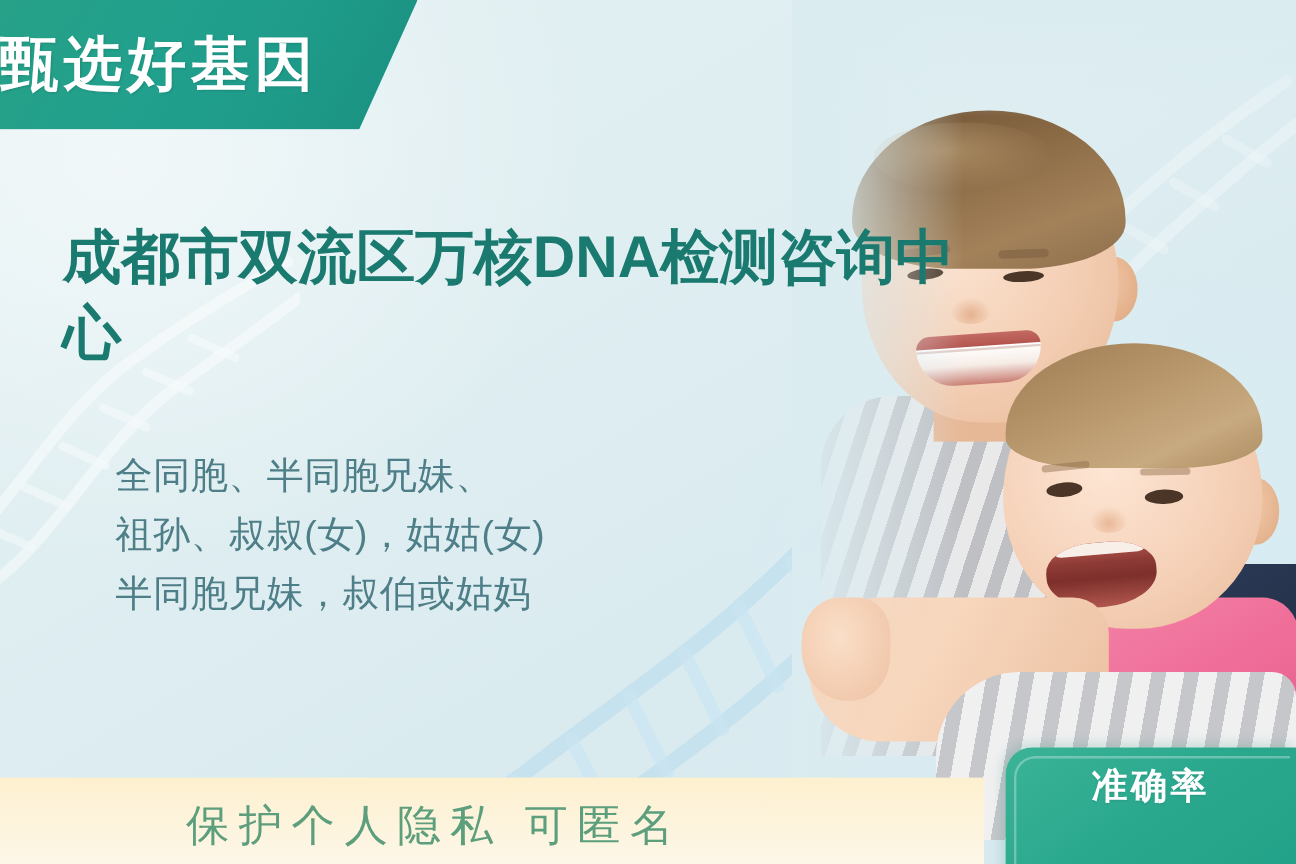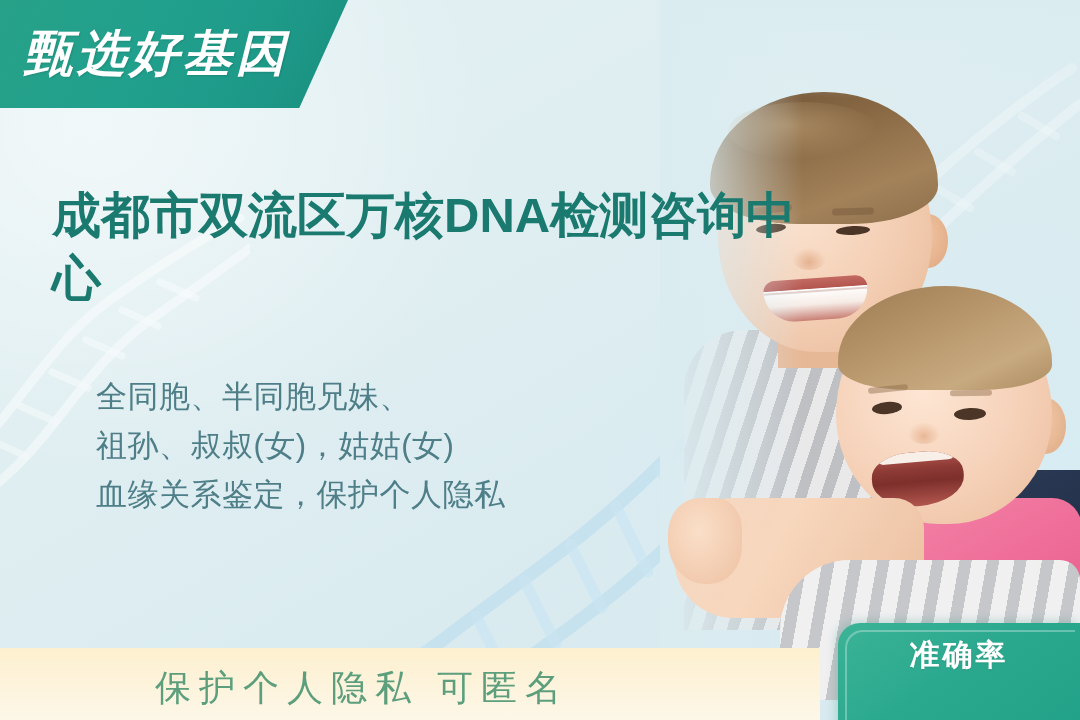--- a/index.html
+++ b/index.html
@@ -267,26 +267,24 @@
   }
   .ribbon-inner {
     position: absolute;
     left: 0; top: 0;
     width: 348px; height: 108px;
     z-index: 21;
     display: flex;
     align-items: center;
   }
   .ribbon-text {
-    margin-left: 24px;
     color: #ffffff;
     font-family: "Liberation Serif", "DejaVu Serif", serif;
     font-size: 49px;
     font-weight: bold;
-    font-style: italic;
     letter-spacing: 4px;
     text-shadow: 1px 1px 2px rgba(0,0,0,0.12);
     white-space: nowrap;
   }
 
   
   .title {
     position: absolute;
     left: 52px; top: 160px;
     width: 770px;
@@ -461,21 +459,21 @@
   <div class="ribbon"></div>
   <div class="ribbon-inner">
     <div class="ribbon-text">甄选好基因</div>
   </div>
 
   <div class="title">成都市双流区万核DNA检测咨询中心</div>
 
   <div class="body-lines">
     <div class="body-line">全同胞、半同胞兄妹、</div>
     <div class="body-line">祖孙、叔叔(女)，姑姑(女)</div>
-    <div class="body-line">血缘关系鉴定，保护个人隐私</div>
+    <div class="body-line">半同胞兄妹，叔伯或姑妈</div>
   </div>
 
   <div class="bottom-strip">
     <div class="bottom-strip-text">保护个人隐私 可匿名</div>
   </div>
 
   <div class="badge">
     <div class="badge-label">准确率</div>
   </div>
 

